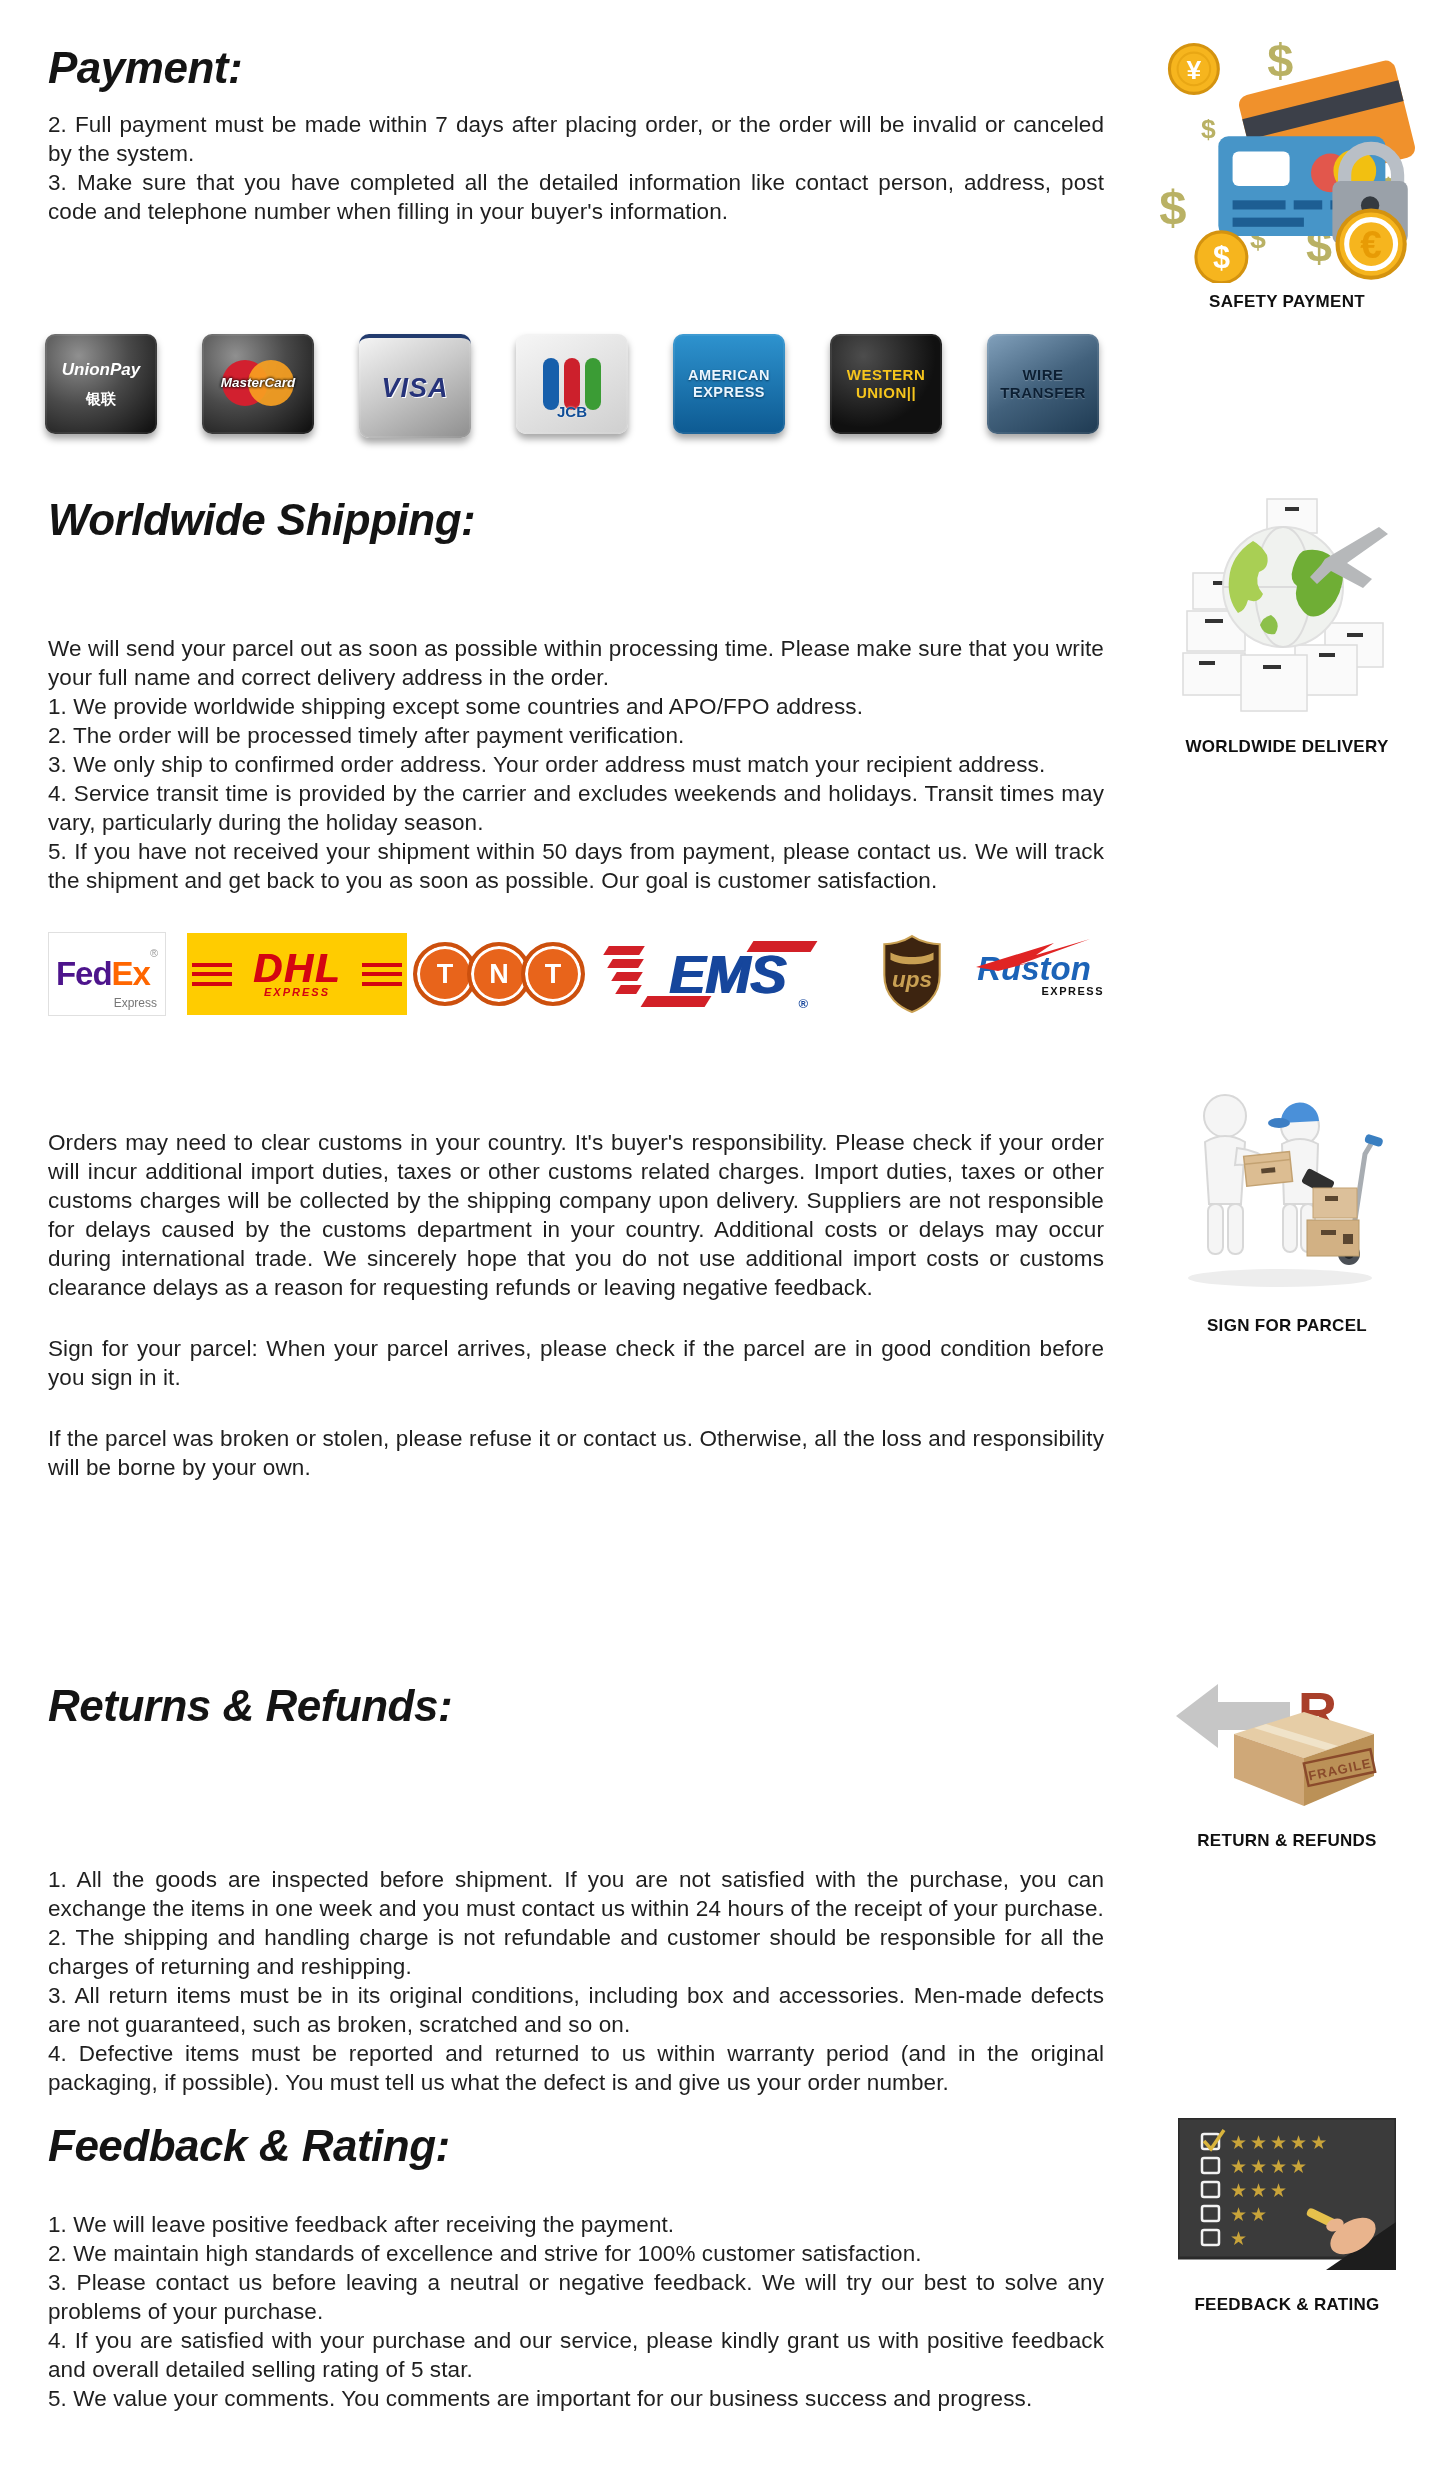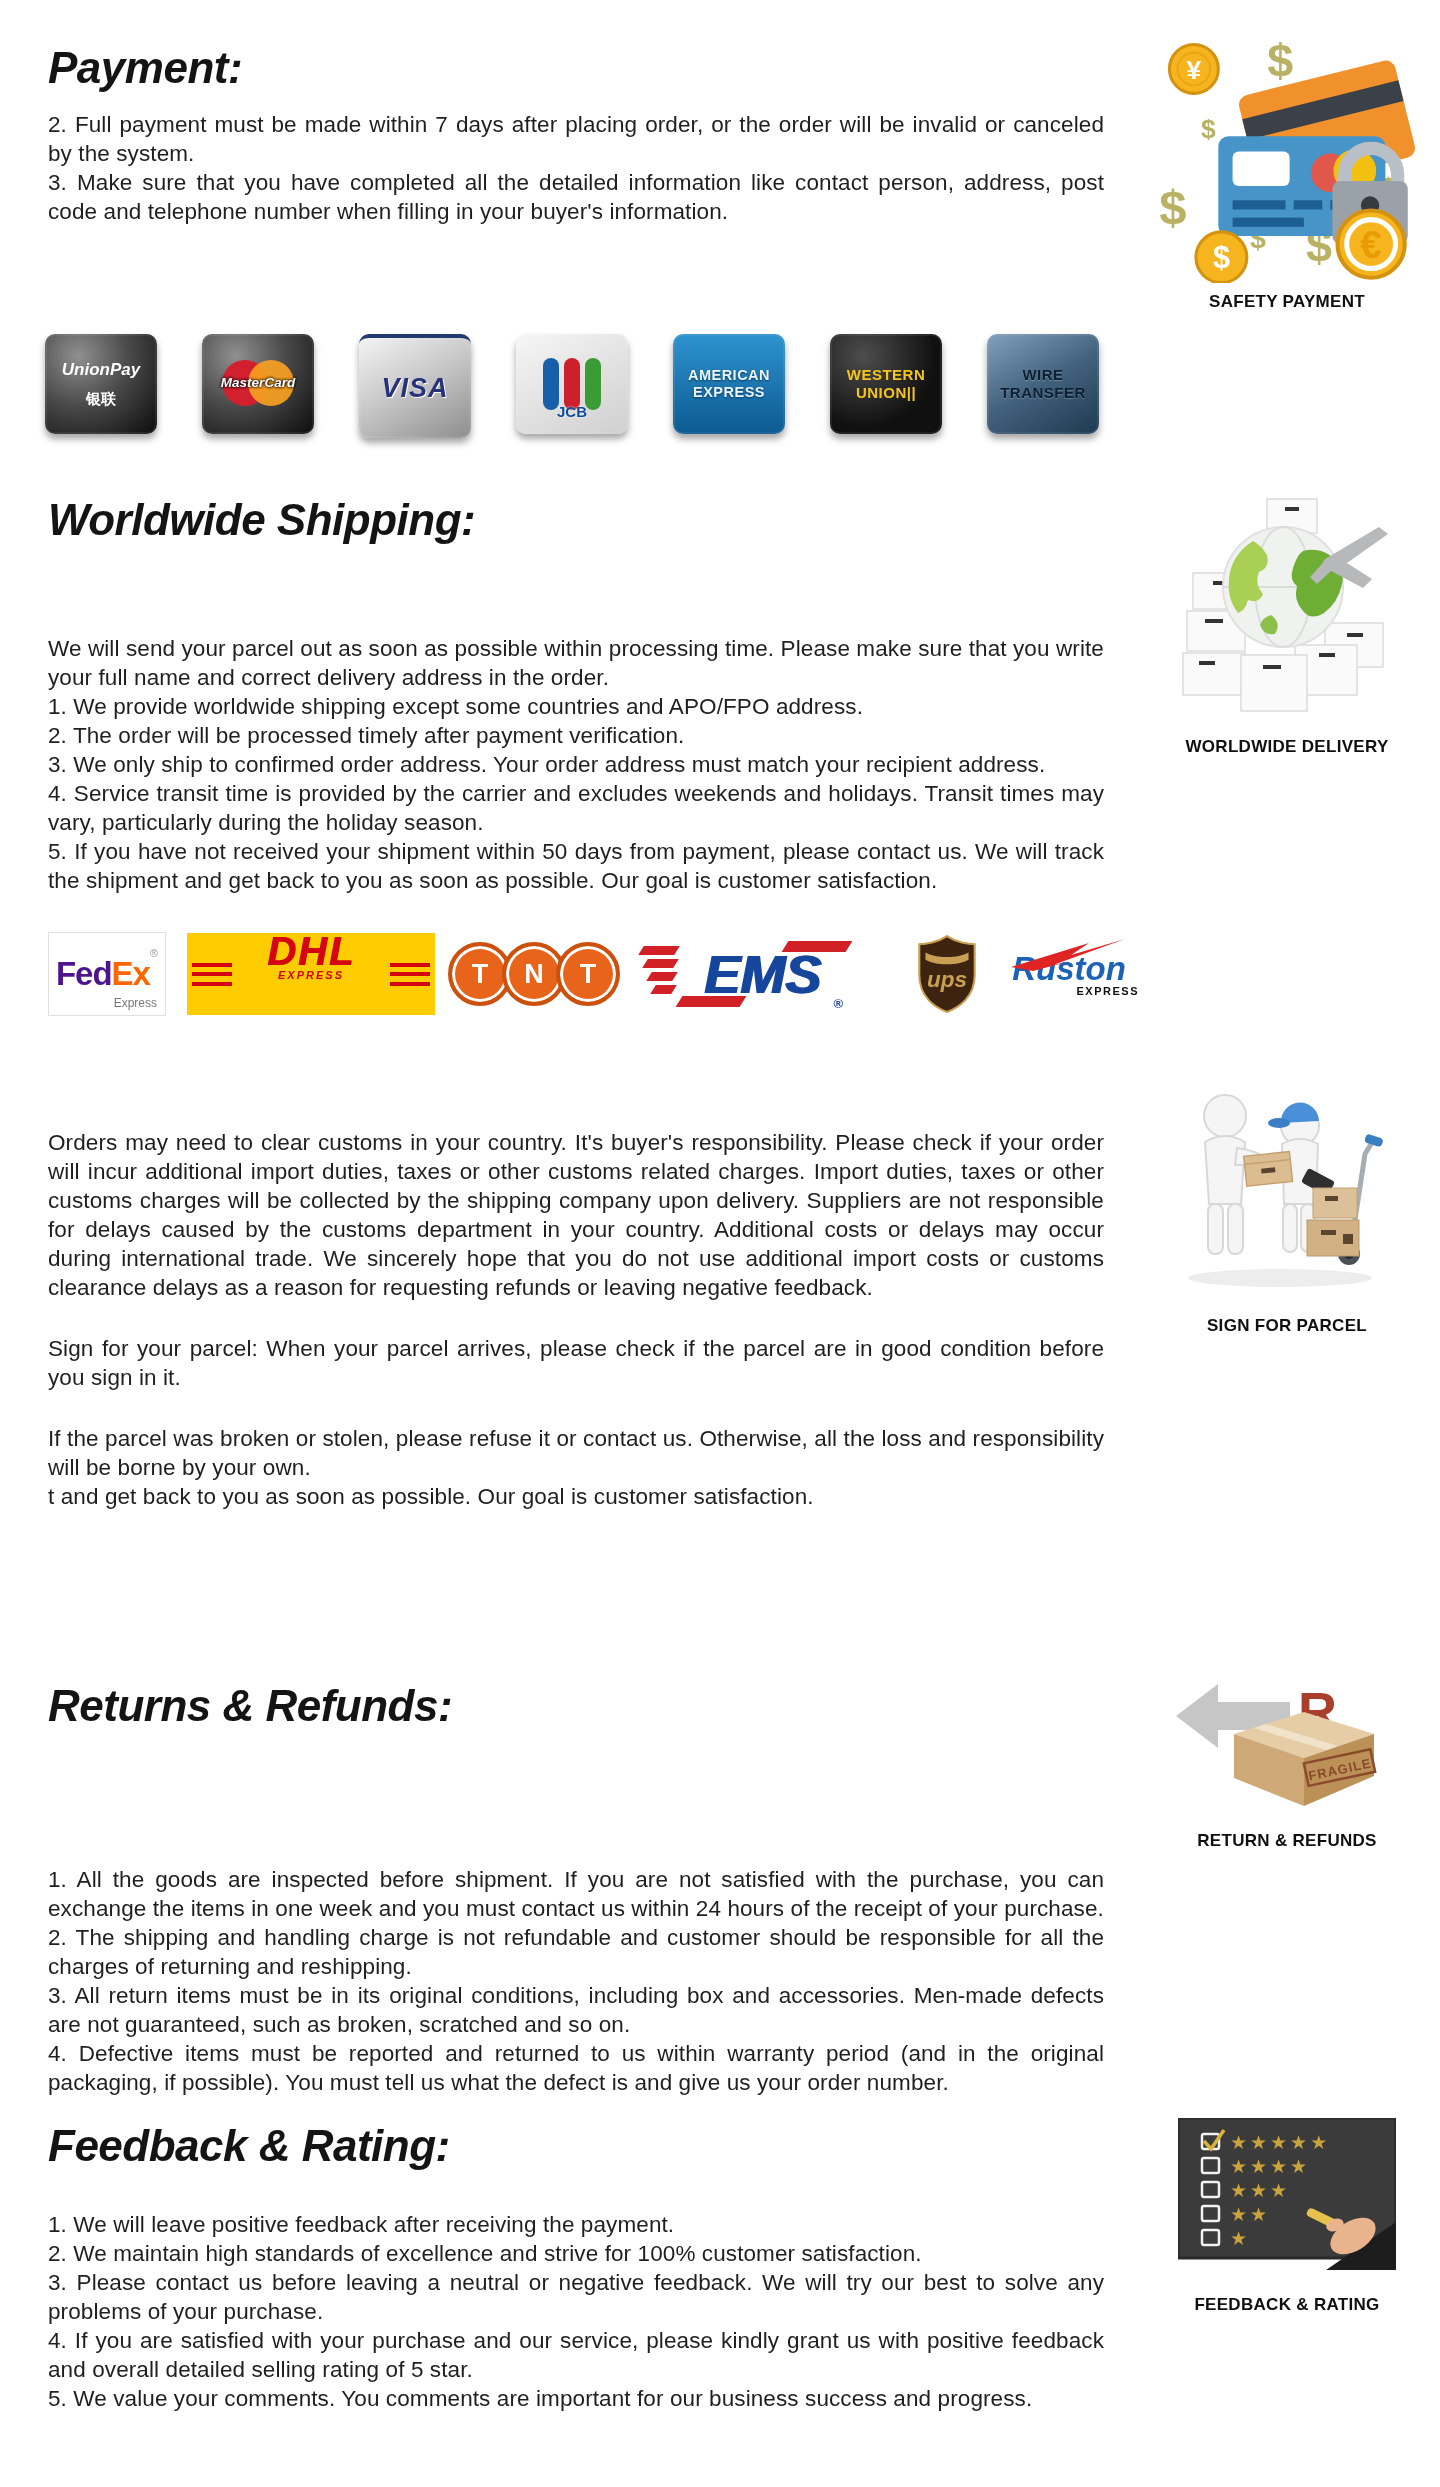--- a/index.html
+++ b/index.html
@@ -55,22 +55,22 @@
            text-shadow:0 0 3px #000,0 0 3px #000;white-space:nowrap;}
 
   
   .carriers-row{position:absolute;top:932px;left:48px;display:flex;align-items:center;}
   .fedex{width:116px;height:82px;background:#fff;border:1px solid #e0e0e0;position:relative;
          display:flex;align-items:center;justify-content:center;margin-right:21px;}
   .fedex .fed{color:#4d148c;font-weight:bold;font-size:33px;letter-spacing:-1px;}
   .fedex .ex{color:#ff6600;font-weight:bold;font-size:33px;letter-spacing:-1px;}
   .fedex .reg{color:#9a9a9a;font-size:11px;align-self:flex-start;margin-top:14px;}
   .fedex .sub{position:absolute;right:8px;bottom:5px;font-size:12px;color:#777;}
-  .dhl{width:248px;height:82px;background:#ffcc00;position:relative;display:flex;
-       flex-direction:column;align-items:center;justify-content:flex-start;margin-right:14px;}
+  .dhl{width:220px;height:82px;background:#ffcc00;position:relative;display:flex;
+       flex-direction:column;align-items:center;justify-content:center;margin-right:7px;}
   .dhl .word{color:#d40511;font-style:italic;font-weight:900;font-size:40px;line-height:0.9;
              letter-spacing:2px;text-shadow:1px 0 #d40511;}
   .dhl .sub{color:#d40511;font-style:italic;font-weight:bold;font-size:11px;letter-spacing:2px;}
   .dhl::before,.dhl::after{content:"";position:absolute;top:30px;width:40px;height:23px;
        background:repeating-linear-gradient(180deg,#d40511 0 4px,transparent 4px 9.5px);}
   .dhl::before{left:5px;} .dhl::after{right:5px;}
   .tnt{width:170px;height:82px;background:#fff;display:flex;align-items:center;
        justify-content:center;margin-right:14px;}
   .tnt .circ{width:56px;height:56px;border-radius:50%;background:#e8641b;border:4px solid #cc500e;
        color:#fff;font-weight:900;font-size:27px;display:flex;align-items:center;
@@ -274,21 +274,20 @@
       <path d="M96 120 q11 8 4 19 q-11 2 -15 -9 q3 -8 11 -10 z" fill="#8cc04a"></path>
     </g>
     <path d="M150 64 L204 32 L213 39 L172 68 L197 84 L188 93 L156 76 L142 89 L135 82 L146 70 Z" fill="#b6b8ba"></path>
   </svg>
   <div class="icon-label" style="top:737px;">WORLDWIDE DELIVERY</div>
 
   <div class="body-block" style="top:1128px;">
     <p class="mb">Orders may need to clear customs in your country. It's buyer's responsibility. Please check if your order will incur additional import duties, taxes or other customs related charges. Import duties, taxes or other customs charges will be collected by the shipping company upon delivery. Suppliers are not responsible for delays caused by the customs department in your country. Additional costs or delays may occur during international trade. We sincerely hope that you do not use additional import costs or customs clearance delays as a reason for requesting refunds or leaving negative feedback.</p>
     <p class="mb">Sign for your parcel: When your parcel arrives, please check if the parcel are in good condition before you sign in it.</p>
     <p>If the parcel was broken or stolen, please refuse it or contact us. Otherwise, all the loss and responsibility will be borne by your own.</p>
-    <p>t and get back to you as soon as possible. Our goal is customer satisfaction.</p>
   </div>
 
   <svg class="illus" style="left:1175px;top:1082px;" width="220" height="212" viewBox="0 0 220 212">
     <ellipse cx="105" cy="196" rx="92" ry="9" fill="#ededed"></ellipse>
     <g fill="#f5f5f5" stroke="#d8d8d8" stroke-width="2">
       <circle cx="50" cy="34" r="21"></circle>
       <path d="M30 60 q20 -12 40 0 l-4 62 h-32 z"></path>
       <path d="M62 66 q22 2 36 16 l-7 10 q-15 -11 -31 -9 z"></path>
       <rect x="33" y="122" width="15" height="50" rx="7"></rect>
       <rect x="53" y="122" width="15" height="50" rx="7"></rect>

